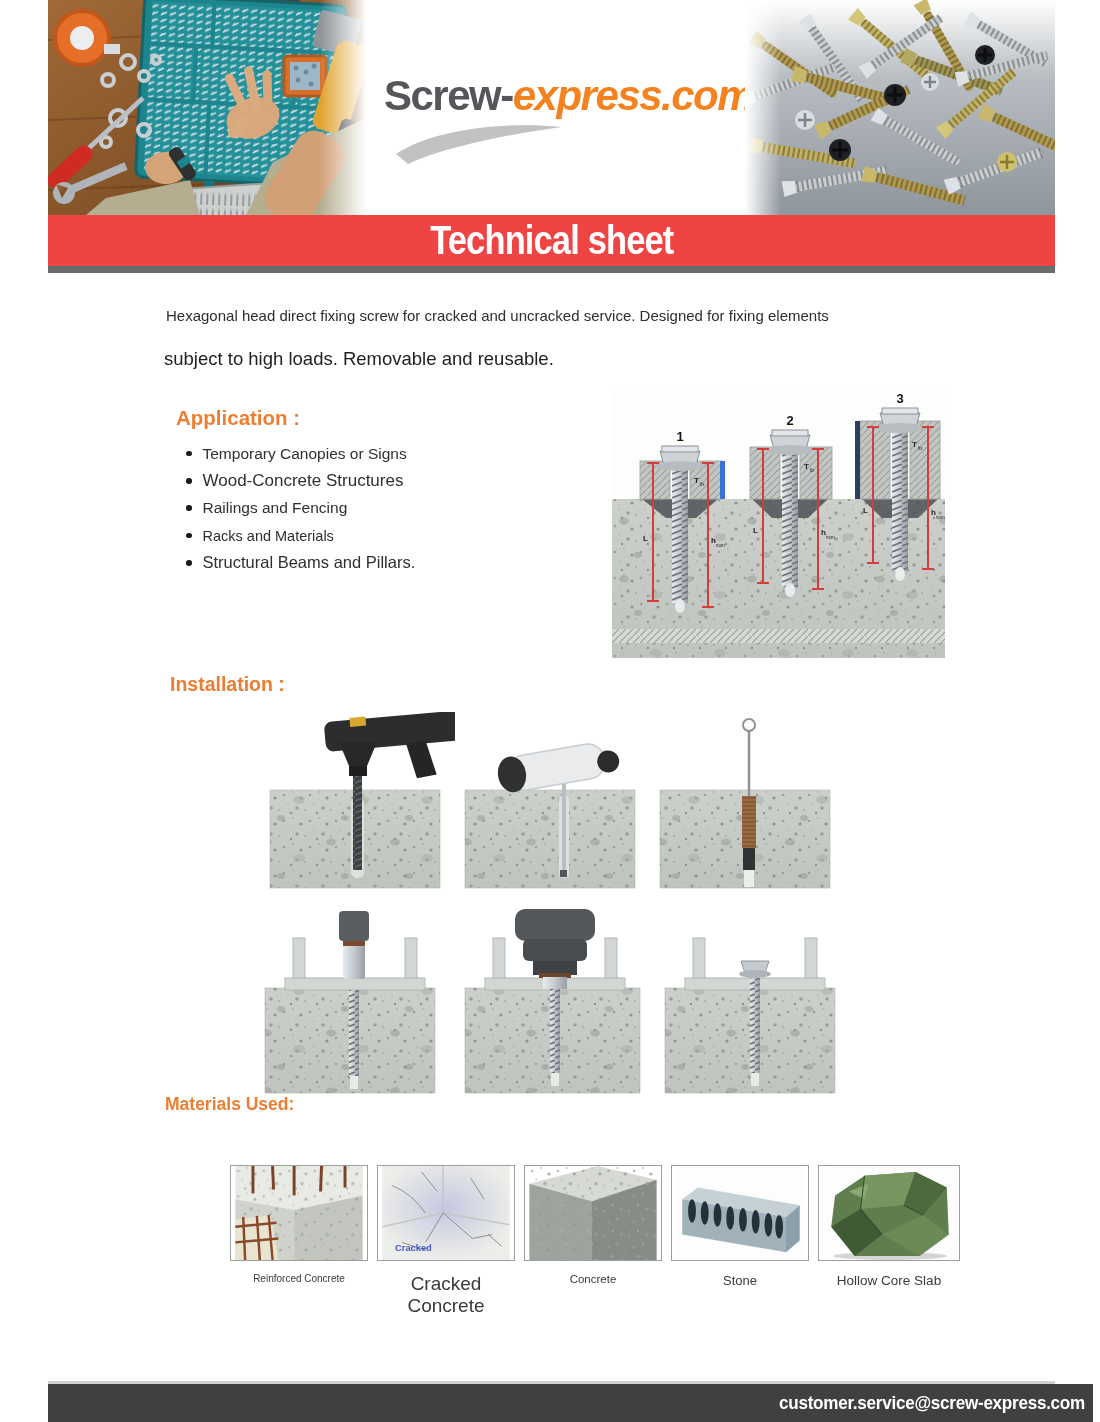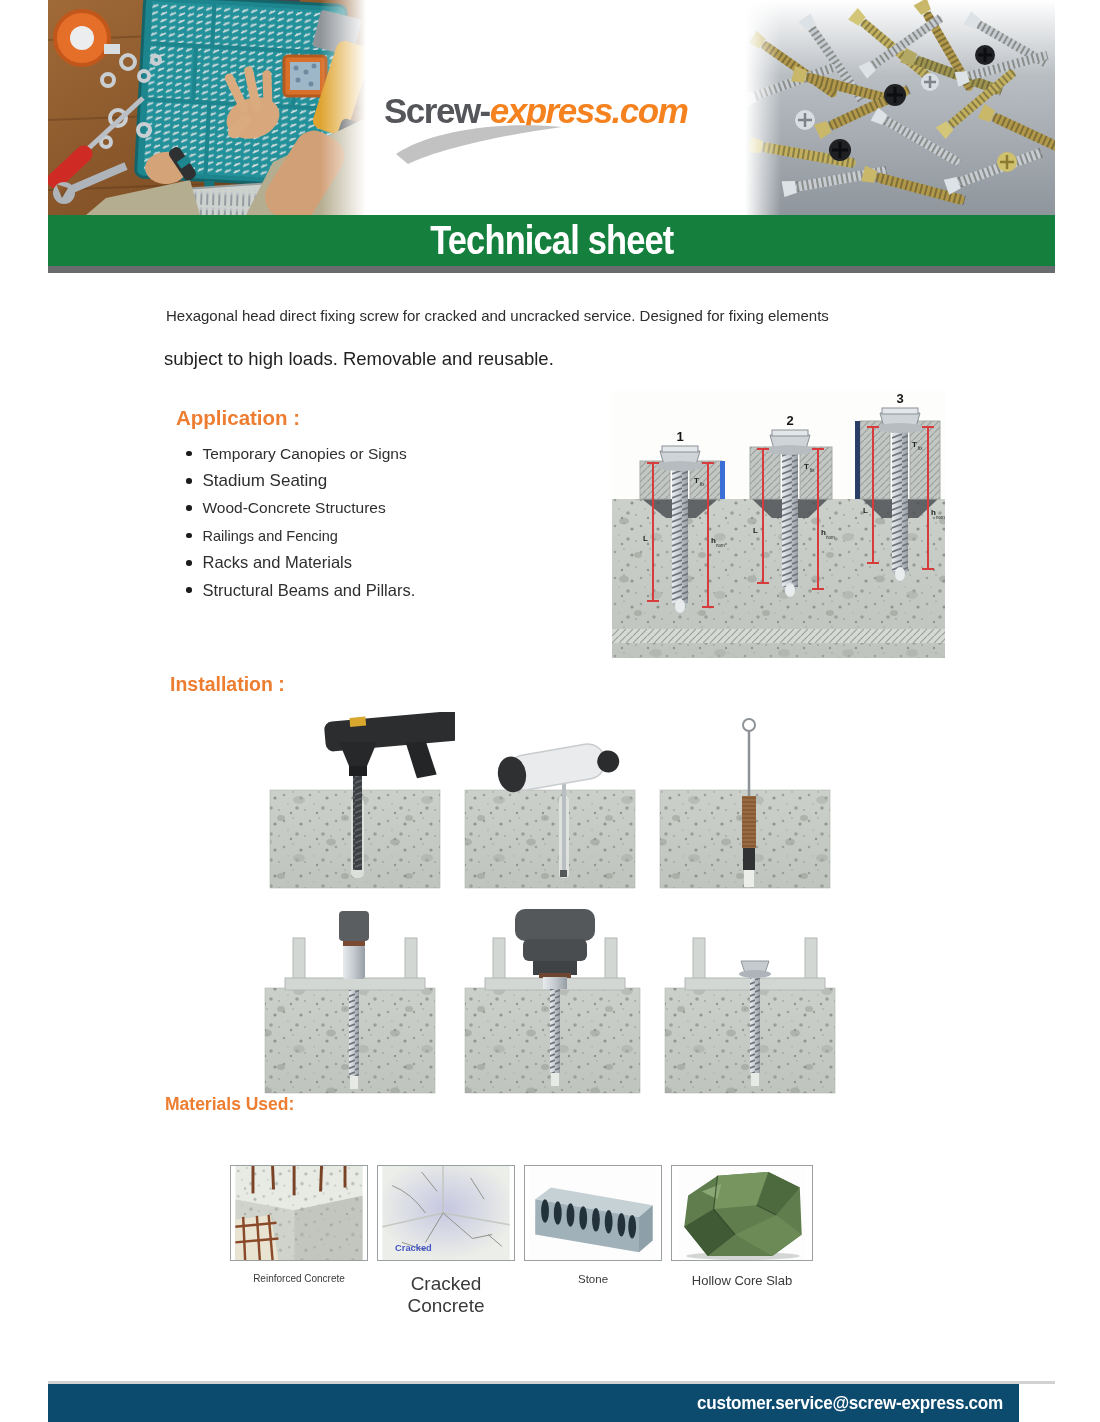--- a/index.html
+++ b/index.html
@@ -4,27 +4,27 @@
 <style>
   html,body{margin:0;padding:0;background:#fff;}
   .page{position:relative;width:1100px;height:1422px;background:#fff;overflow:hidden;
         font-family:"Liberation Sans",sans-serif;color:#2b2b2b;}
   svg{display:block;}
 
   
   .photo{position:absolute;top:0;height:215px;overflow:hidden;}
   .photo-left{left:48px;width:318px;}
   .photo-right{left:745px;width:310px;}
-  .logo-text{position:absolute;left:384px;top:72px;font-size:35px;font-weight:700;
-             letter-spacing:-1.5px;white-space:nowrap;margin-top:19px;}
+  .logo-text{position:absolute;left:384px;top:72px;font-size:42px;font-weight:700;
+             letter-spacing:-1.5px;white-space:nowrap;}
   .logo-p1{color:#54565A;}
   .logo-p2{color:#F5821F;font-style:italic;}
   .swoosh{position:absolute;left:390px;top:118px;width:180px;height:48px;}
 
-  .banner{position:absolute;left:48px;top:215px;width:1007px;height:51px;background:#15803d;
+  .banner{position:absolute;left:48px;top:215px;width:1007px;height:51px;background:#ef4444;
           display:flex;align-items:center;justify-content:center;}
   .banner span{display:inline-block;color:#fff;font-size:41px;font-weight:800;
                letter-spacing:-1px;transform:scaleX(.84);}
   .divider{position:absolute;left:48px;top:266px;width:1007px;height:7px;background:#686C6F;}
 
   
   .desc1{position:absolute;left:166px;top:307px;font-size:15px;color:#2d2d2d;}
   .desc2{position:absolute;left:164px;top:348px;font-size:18.5px;color:#222;}
 
   
@@ -62,22 +62,22 @@
   .mat-box svg{width:100%;height:100%;}
   .mat-cap{text-align:center;margin-top:12px;color:#3a3a3a;}
   .mat-fig:nth-child(1) .mat-cap{font-size:10px;}
   .mat-fig:nth-child(2) .mat-cap{font-size:19px;}
   .mat-fig:nth-child(3) .mat-cap{font-size:11.5px;}
   .mat-fig:nth-child(4) .mat-cap{font-size:13px;}
   .mat-fig:nth-child(5) .mat-cap{font-size:13.5px;}
 
   
   .footer-line{position:absolute;left:48px;top:1381px;width:1007px;height:3px;background:#d2d2d2;}
-  .footer{position:absolute;left:48px;top:1384px;width:971px;height:38px;background:#0c4a6e;
-          display:flex;align-items:center;justify-content:flex-end;padding-right:16px;box-sizing:border-box;}
+  .footer{position:absolute;left:48px;top:1384px;width:1045px;height:38px;background:#404040;
+          display:flex;align-items:center;justify-content:flex-end;padding-right:8px;box-sizing:border-box;}
   .footer span{display:inline-block;color:#fff;font-size:19px;font-weight:700;
                transform:scaleX(.9);transform-origin:right center;letter-spacing:-.3px;}
 </style>
 </head>
 <body>
 
 <div class="page">
 
   <svg width="0" height="0" style="position:absolute" aria-hidden="true">
     <defs>
@@ -364,24 +364,20 @@
   <div class="desc2">subject to high loads. Removable and reusable.</div>
 
   <div class="oh app-heading">Application :</div>
   <ul class="app-list">
     <li>
         <span class="dot"></span>
         <span>Temporary Canopies or Signs</span>
       </li>
     <li>
         <span class="dot"></span>
-        <span>Stadium Seating</span>
-      </li>
-    <li>
-        <span class="dot"></span>
         <span>Wood-Concrete Structures</span>
       </li>
     <li>
         <span class="dot"></span>
         <span>Railings and Fencing</span>
       </li>
     <li>
         <span class="dot"></span>
         <span>Racks and Materials</span>
       </li>
@@ -664,20 +660,31 @@
               <path d="M20,78 l24,8"></path>
               <path d="M40,6 l16,20"></path>
               <path d="M108,70 l14,12"></path>
           </g>
           <text x="13" y="87" font-size="9.5" font-weight="bold" fill="#4456c8">Cracked</text>
         </svg>
       </div>
       <figcaption class="mat-cap">Cracked Concrete</figcaption>
     </figure>
 
+    <figure class="mat-fig">
+      <div class="mat-box">
+        <svg viewBox="0 0 130 96">
+          <polygon points="0,18 70,0 130,14 64,36" fill="#d6dad3"></polygon>
+          <polygon points="0,18 64,36 64,96 0,96" fill="#9ea39d"></polygon>
+          <polygon points="64,36 130,14 130,96 64,96" fill="#878c86"></polygon>
+          <rect width="130" height="96" fill="url(#pSpeck)" opacity=".8"></rect>
+        </svg>
+      </div>
+      <figcaption class="mat-cap">Concrete</figcaption>
+    </figure>
 
     <figure class="mat-fig">
       <div class="mat-box">
         <svg viewBox="0 0 130 96">
           <rect width="130" height="96" fill="#fdfdfd"></rect>
           <polygon points="6,34 112,52 126,40 22,22" fill="#c6d1d6"></polygon>
           <polygon points="6,34 112,52 112,88 6,70" fill="#a0b1b9"></polygon>
           <polygon points="112,52 126,40 126,76 112,88" fill="#8da0a9"></polygon>
           <g fill="#23313a">
             <ellipse cx="16" cy="46" rx="4" ry="12"></ellipse>

